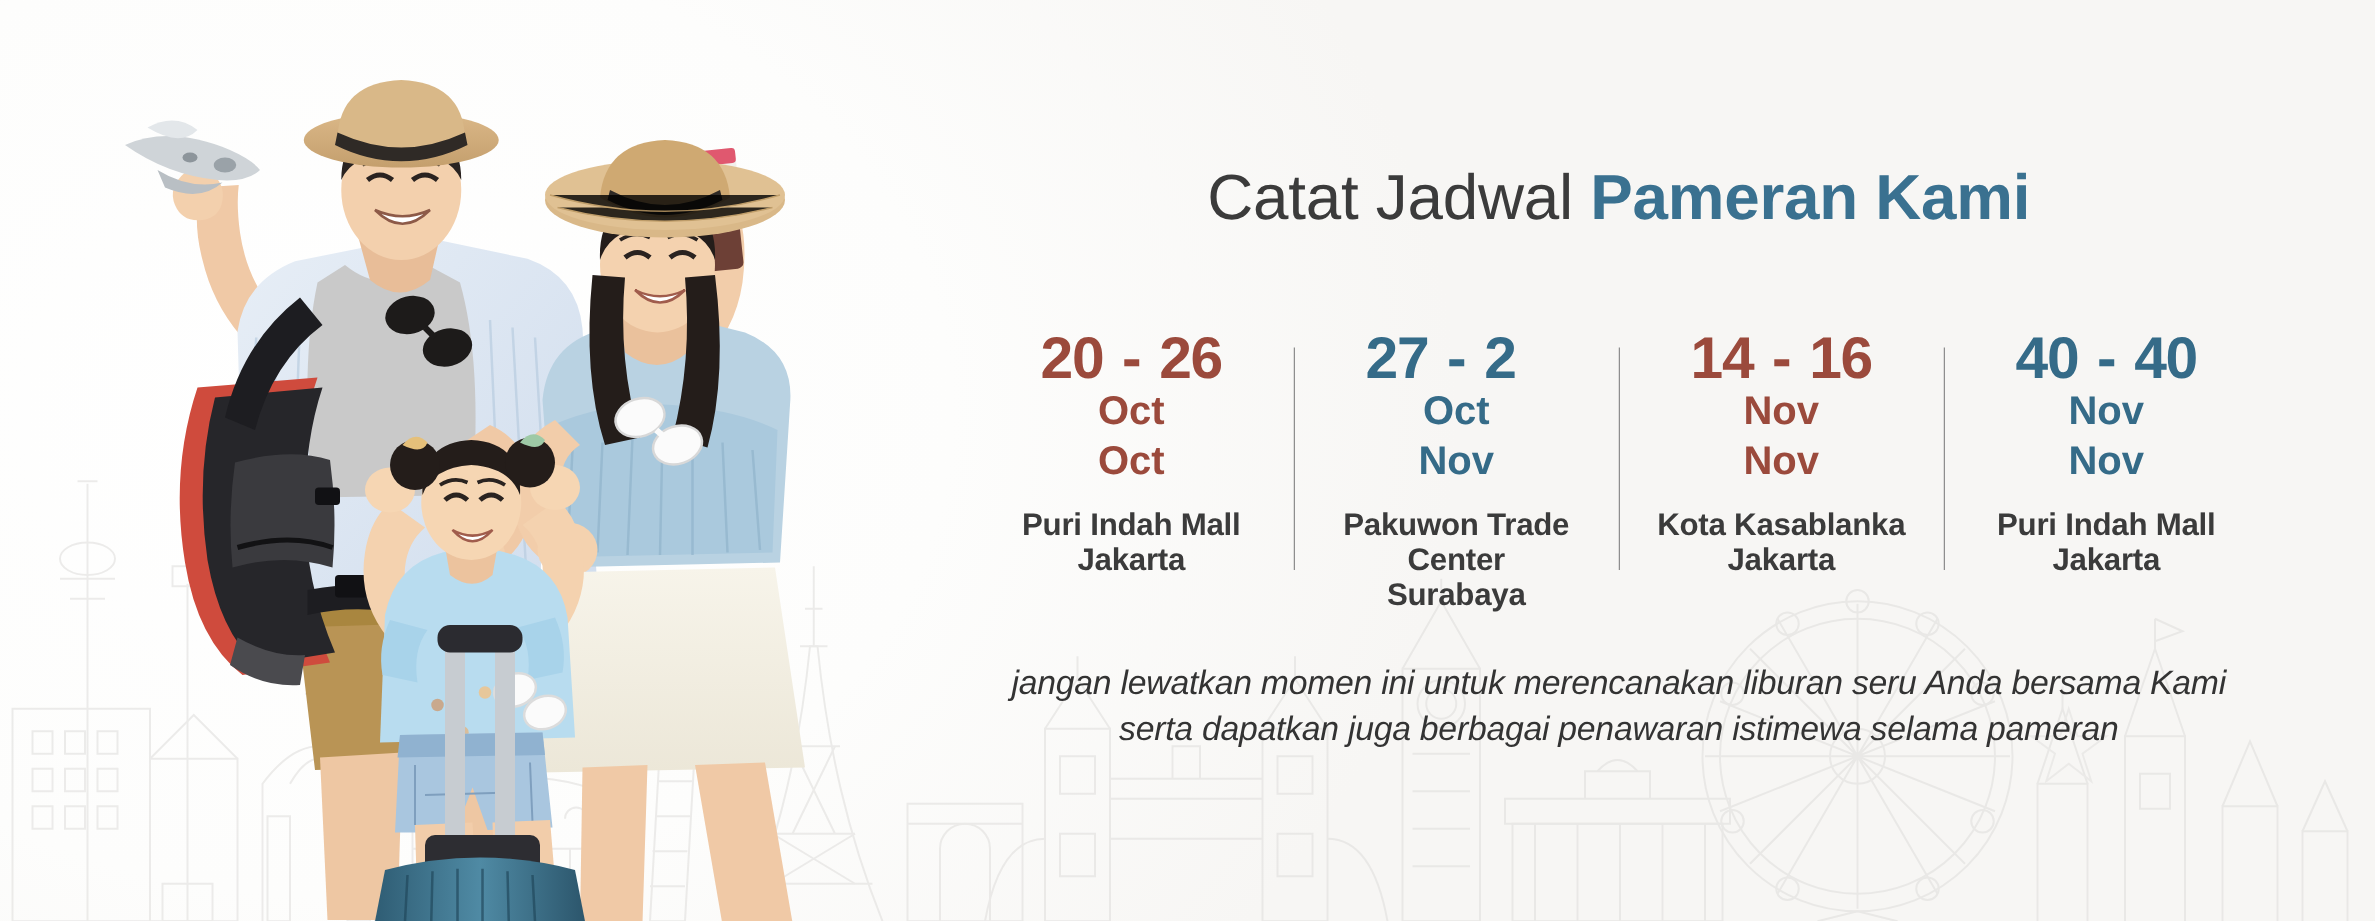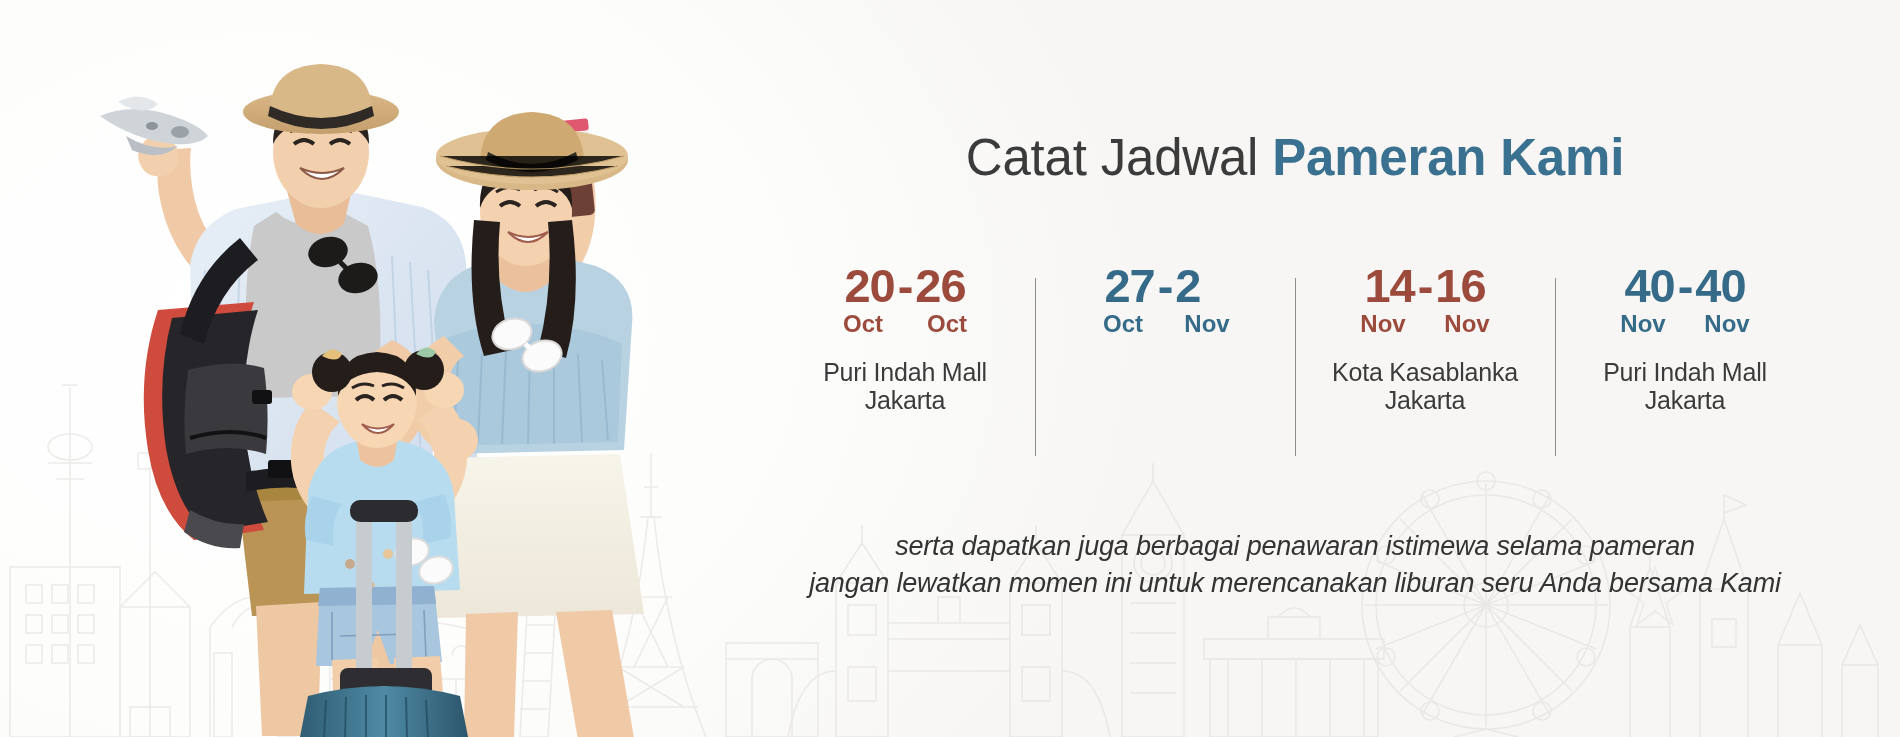--- a/index.html
+++ b/index.html
@@ -95,48 +95,49 @@
     position:absolute;
     left:0; top:16px;
     width:1px; height:178px;
     background:#8e8e8e;
   }
 
   .dnum {
     display:flex;
     align-items:flex-start;
     justify-content:center;
-    gap:0;
+    gap:12px;
     font-size:47px;
     font-weight:700;
     line-height:1;
     letter-spacing:-1px;
   }
   .dnum .d1 { min-width:62px; text-align:right; }
   .dnum .dash { padding:0 3px; }
   .dnum .d2 { min-width:62px; text-align:left; }
 
   .dmon {
     display:flex;
     justify-content:center;
     gap:4px;
     margin-top:3px;
-    font-size:24px;
+    font-size:32px;
     font-weight:700;
     line-height:1;
+    flex-direction:column;
   }
   .dmon .m1 { min-width:62px; text-align:center; }
   .dmon .gap { width:14px; }
   .dmon .m2 { min-width:62px; text-align:center; }
 
   .venue {
     margin-top:22px;
     font-size:25px;
     line-height:1.12;
-    font-weight:400;
+    font-weight:700;
     color:#3b3b3b;
     letter-spacing:-.2px;
   }
   .venue .fair {
     display:block;
     color:#9b4e40;
   }
 
   .c-red  { color:#9b4a3c; }
   .c-teal { color:#356b88; }
@@ -548,20 +549,24 @@
         <div class="dnum c-teal">
           <span class="d1">27</span>
           <span class="dash">-</span>
           <span class="d2">2</span>
         </div>
         <div class="dmon c-teal">
           <span class="m1">Oct</span>
           <span class="gap"></span>
           <span class="m2">Nov</span>
         </div>
+        <div class="venue">
+          <span>Pakuwon Trade Center</span><br>
+          <span>Surabaya</span>
+        </div>
       </div>
 
       <div class="date-block">
         <div class="dnum c-red">
           <span class="d1">14</span>
           <span class="dash">-</span>
           <span class="d2">16</span>
         </div>
         <div class="dmon c-red">
           <span class="m1">Nov</span>
@@ -587,18 +592,18 @@
         </div>
         <div class="venue">
           <span>Puri Indah Mall</span><br>
           <span>Jakarta</span>
         </div>
       </div>
 
     </div>
 
     <div class="footer-note">
+      <span>jangan lewatkan momen ini untuk merencanakan liburan seru Anda bersama Kami</span>
       <span>serta dapatkan juga berbagai penawaran istimewa selama pameran</span>
-      <span>jangan lewatkan momen ini untuk merencanakan liburan seru Anda bersama Kami</span>
     </div>
 
   </div>
 </div>
 
 </body></html>

